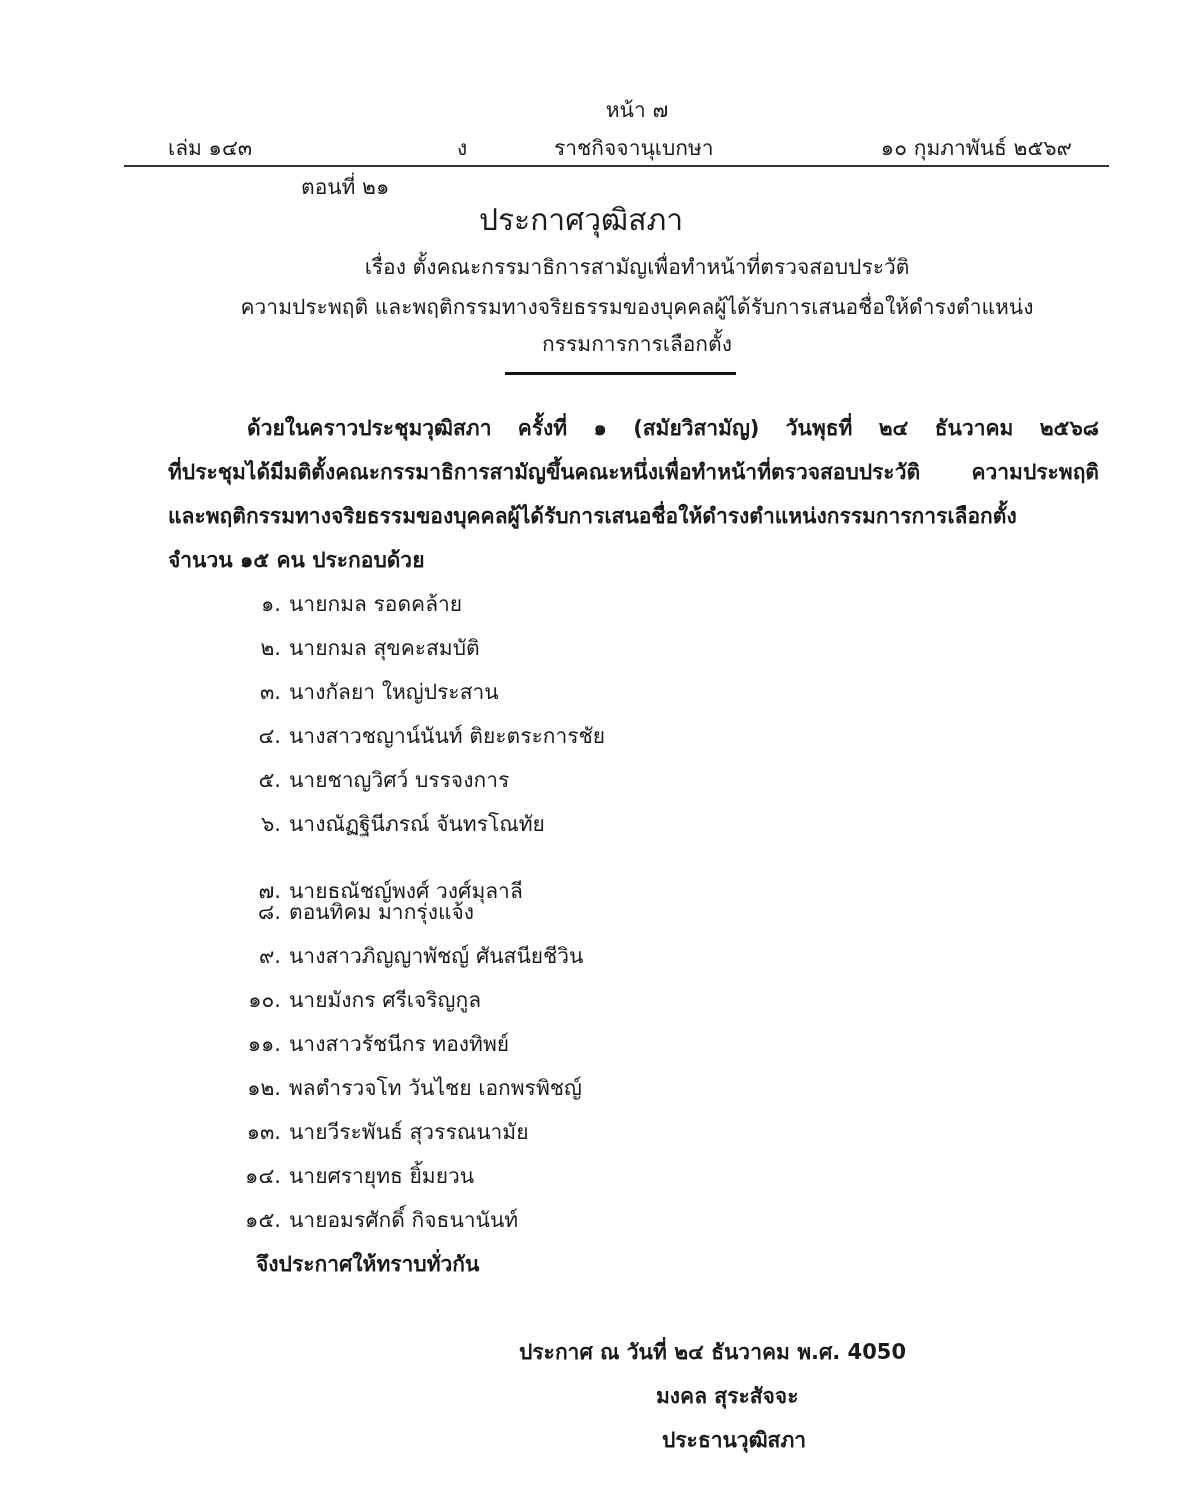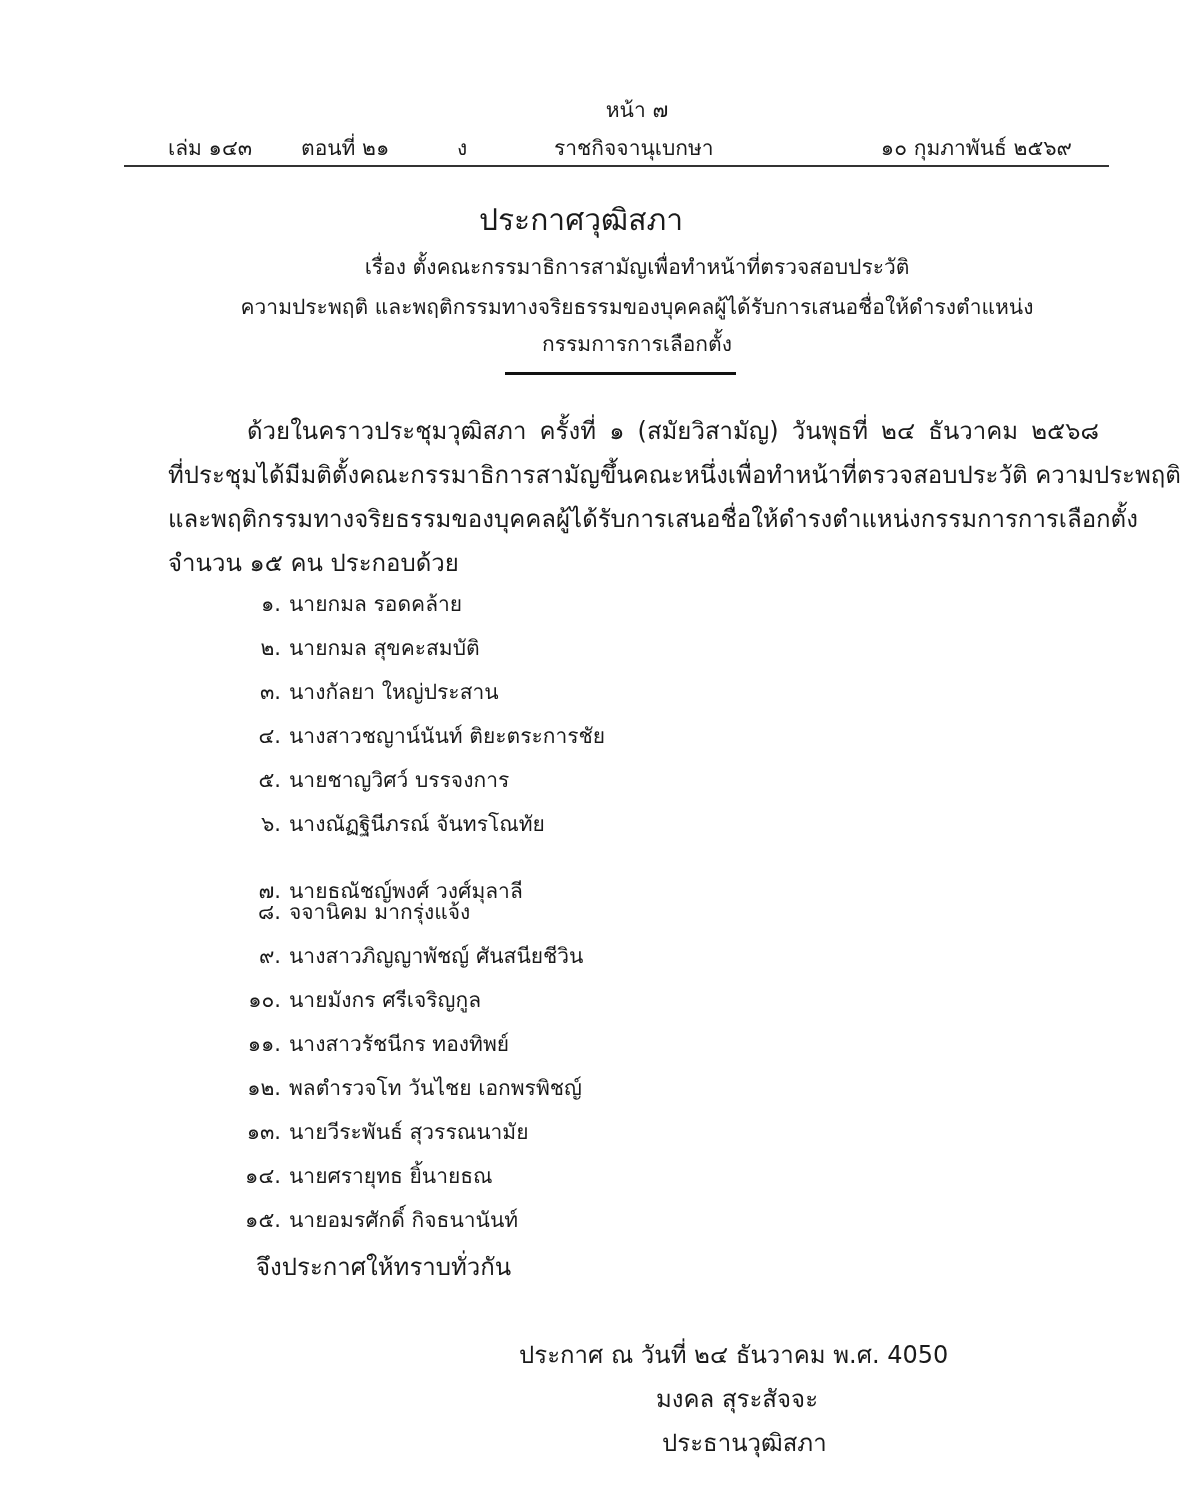--- a/index.html
+++ b/index.html
@@ -8,32 +8,32 @@
     font-family: "DejaVu Sans", "Liberation Sans", sans-serif;
     color: #1a1a1a;
   }
   .abs { position: absolute; white-space: nowrap; padding-left: 37px; }
   .page-no { left: 0; width: 1200px; top: 93px; text-align: center; font-size: 21px; }
   .hdr { top: 131px; font-size: 21px; }
   .hdr-rule { left: 124px; width: 948px; top: 165px; height: 2px; background: #333; }
   .title { left: 0; width: 1088px; top: 196px; text-align: center; font-size: 30px; }
   .subj { left: 0; width: 1200px; text-align: center; font-size: 21px; }
   .short-rule { left: 505px; width: 194px; top: 372px; height: 3px; background: #111; }
-  .para { font-size: 24px; }
+  .para { font-size: 21px; font-weight: bold; }
   .justify { text-align: justify; text-align-last: justify; white-space: nowrap; }
   .list-item { font-size: 21px; }
   .num { display: inline-block; width: 48px; text-align: right; margin-right: 8px; }
 </style>
 </head>
 <body>
 
 <div class="abs page-no">หน้า ๗</div>
 
 <div class="abs hdr" style="left:131px;">เล่ม ๑๔๓</div>
-<div class="abs hdr" style="left:264px;">ตอนที่ ๒๑</div>
+<div class="abs hdr" style="left:264px;margin-top:39px;">ตอนที่ ๒๑</div>
 <div class="abs hdr" style="left:420px;">ง</div>
 <div class="abs hdr" style="left:517px;">ราชกิจจานุเบกษา</div>
 <div class="abs hdr" style="right:128px;">๑๐ กุมภาพันธ์ ๒๕๖๙</div>
 <div class="abs hdr-rule"></div>
 
 <div class="abs title">ประกาศวุฒิสภา</div>
 <div class="abs subj" style="top:250px;">เรื่อง   ตั้งคณะกรรมาธิการสามัญเพื่อทำหน้าที่ตรวจสอบประวัติ</div>
 <div class="abs subj" style="top:290px;">ความประพฤติ  และพฤติกรรมทางจริยธรรมของบุคคลผู้ได้รับการเสนอชื่อให้ดำรงตำแหน่ง</div>
 <div class="abs subj" style="top:327px;">กรรมการการเลือกตั้ง</div>
 <div class="abs short-rule"></div>
@@ -46,27 +46,27 @@
 </div>
 
 <div>
   <div class="abs list-item" style="left:196px; top:587px;"><span class="num">๑.</span><span>นายกมล  รอดคล้าย</span></div>
   <div class="abs list-item" style="left:196px; top:631px;"><span class="num">๒.</span><span>นายกมล  สุขคะสมบัติ</span></div>
   <div class="abs list-item" style="left:196px; top:675px;"><span class="num">๓.</span><span>นางกัลยา  ใหญ่ประสาน</span></div>
   <div class="abs list-item" style="left:196px; top:719px;"><span class="num">๔.</span><span>นางสาวชญาน์นันท์  ติยะตระการชัย</span></div>
   <div class="abs list-item" style="left:196px; top:763px;"><span class="num">๕.</span><span>นายชาญวิศว์  บรรจงการ</span></div>
   <div class="abs list-item" style="left:196px; top:807px;"><span class="num">๖.</span><span>นางณัฏฐินีภรณ์  จันทรโณทัย</span></div>
   <div class="abs list-item" style="left:196px; top:851px;margin-top:23px;"><span class="num">๗.</span><span>นายธณัชญ์พงศ์  วงศ์มุลาลี</span></div>
-  <div class="abs list-item" style="left:196px; top:895px;"><span class="num">๘.</span><span>จจานิคม  มากรุ่งแจ้ง</span></div>
+  <div class="abs list-item" style="left:196px; top:895px;"><span class="num">๘.</span><span>ตอนทิคม  มากรุ่งแจ้ง</span></div>
   <div class="abs list-item" style="left:196px; top:939px;"><span class="num">๙.</span><span>นางสาวภิญญาพัชญ์  ศันสนียชีวิน</span></div>
   <div class="abs list-item" style="left:196px; top:983px;"><span class="num">๑๐.</span><span>นายมังกร  ศรีเจริญกูล</span></div>
   <div class="abs list-item" style="left:196px; top:1027px;"><span class="num">๑๑.</span><span>นางสาวรัชนีกร  ทองทิพย์</span></div>
   <div class="abs list-item" style="left:196px; top:1071px;"><span class="num">๑๒.</span><span>พลตำรวจโท  วันไชย  เอกพรพิชญ์</span></div>
   <div class="abs list-item" style="left:196px; top:1115px;"><span class="num">๑๓.</span><span>นายวีระพันธ์  สุวรรณนามัย</span></div>
-  <div class="abs list-item" style="left:196px; top:1159px;"><span class="num">๑๔.</span><span>นายศรายุทธ  ยิ้นายธณ</span></div>
+  <div class="abs list-item" style="left:196px; top:1159px;"><span class="num">๑๔.</span><span>นายศรายุทธ  ยิ้มยวน</span></div>
   <div class="abs list-item" style="left:196px; top:1203px;"><span class="num">๑๕.</span><span>นายอมรศักดิ์  กิจธนานันท์</span></div>
 </div>
 
 <div class="abs para" style="left:219px; top:1247px;">จึงประกาศให้ทราบทั่วกัน</div>
 
 <div>
   <div class="abs para" style="left:482px; top:1335px;">ประกาศ  ณ  วันที่  ๒๔  ธันวาคม  พ.ศ.  4050</div>
   <div class="abs para" style="left:619px; top:1379px;">มงคล  สุระสัจจะ</div>
   <div class="abs para" style="left:625px; top:1423px;">ประธานวุฒิสภา</div>
 </div>

